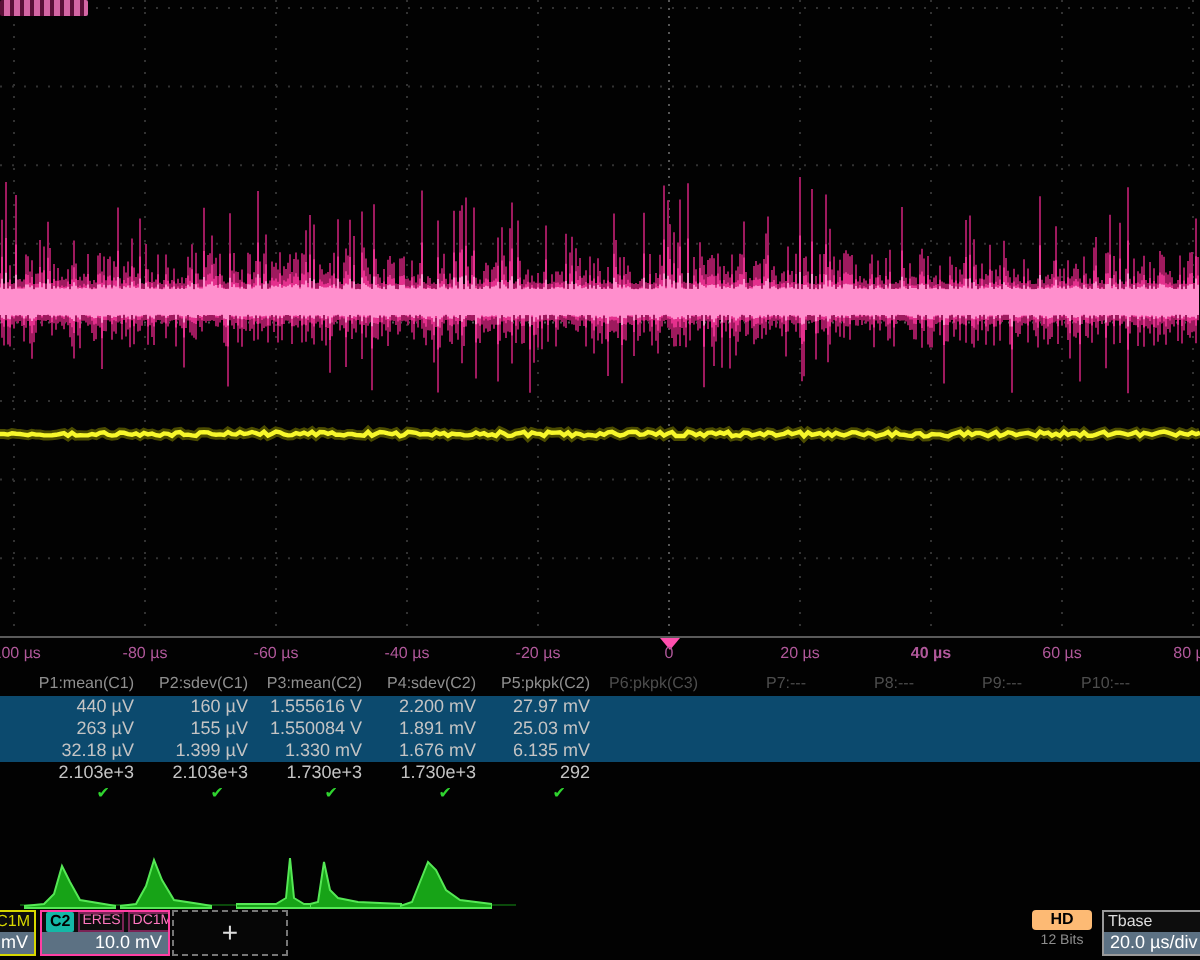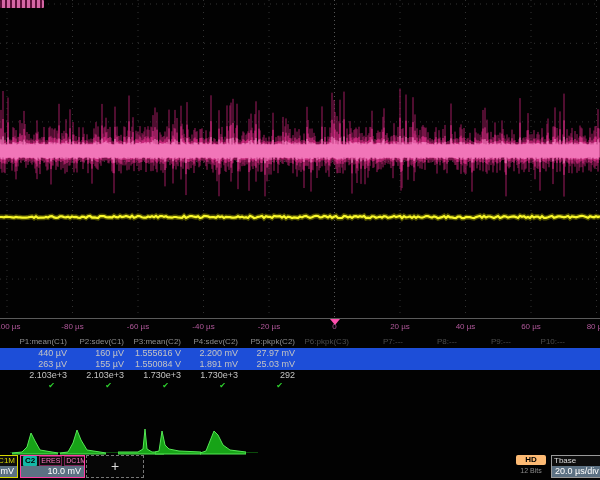--- a/index.html
+++ b/index.html
@@ -16,21 +16,21 @@
   #axis-row{position:absolute;left:0;top:319px;width:600px;height:16px;}
   .axis-label{position:absolute;top:3px;transform:translateX(-50%);
     font-size:8px;color:#b0589a;white-space:nowrap;}
   #trigger-marker{position:absolute;left:330px;top:0;width:0;height:0;
     border-left:5px solid transparent;border-right:5px solid transparent;
     border-top:6px solid #ff4fae;}
 
   
   #measure-table{position:absolute;left:0;top:336px;width:600px;}
   .mt-row{display:flex;height:11px;line-height:11px;padding-left:10px;width:600px;}
-  .mt-row.alt{background:#1d4ed8;}
+  .mt-row.alt{background:#0c4a6e;}
   .mt-cell{width:57px;text-align:right;font-size:9px;color:#c4c4c4;white-space:nowrap;overflow:visible;}
   .mt-head{height:12px;line-height:12px;}
   .mt-head .mt-cell{color:#8f8f8f;font-size:8px;}
   .mt-head .mt-cell.inact{width:54px;color:#4d4d4d;}
   .mt-checks{height:10px;line-height:10px;}
   .mt-checks .mt-cell{color:#2fd32f;font-size:8px;padding-right:12px;}
 
   
   #histicon-row{position:absolute;left:0;top:427px;width:600px;height:28px;}
   .histicon{position:absolute;top:0;}
@@ -92,21 +92,21 @@
 
   <div id="axis-row">
     <div id="trigger-marker"></div>
   <span class="axis-label" style="left: 7px;">-100 µs</span>
       <span class="axis-label" style="left: 72.5px;">-80 µs</span>
       <span class="axis-label" style="left: 138px;">-60 µs</span>
       <span class="axis-label" style="left: 203.5px;">-40 µs</span>
       <span class="axis-label" style="left: 269px;">-20 µs</span>
       <span class="axis-label" style="left: 334.5px;">0</span>
       <span class="axis-label" style="left: 400px;">20 µs</span>
-      <span class="axis-label" style="left: 465.5px;">40 µs</span>
+      <span class="axis-label" style="left: 465.5px; font-weight: bold;">40 µs</span>
       <span class="axis-label" style="left: 531px;">60 µs</span>
       <span class="axis-label" style="left: 596.5px;">80 µs</span>
     </div>
 
   <div id="measure-table">
       <div class="mt-row mt-head">
         <div class="mt-cell">P1:mean(C1)</div>
         <div class="mt-cell">P2:sdev(C1)</div>
         <div class="mt-cell">P3:mean(C2)</div>
         <div class="mt-cell">P4:sdev(C2)</div>
@@ -124,20 +124,27 @@
         <div class="mt-cell">2.200 mV</div>
         <div class="mt-cell">27.97 mV</div>
       </div>
       <div class="mt-row alt">
         <div class="mt-cell">263 µV</div>
         <div class="mt-cell">155 µV</div>
         <div class="mt-cell">1.550084 V</div>
         <div class="mt-cell">1.891 mV</div>
         <div class="mt-cell">25.03 mV</div>
       </div>
+      <div class="mt-row alt">
+        <div class="mt-cell">32.18 µV</div>
+        <div class="mt-cell">1.399 µV</div>
+        <div class="mt-cell">1.330 mV</div>
+        <div class="mt-cell">1.676 mV</div>
+        <div class="mt-cell">6.135 mV</div>
+      </div>
       <div class="mt-row">
         <div class="mt-cell">2.103e+3</div>
         <div class="mt-cell">2.103e+3</div>
         <div class="mt-cell">1.730e+3</div>
         <div class="mt-cell">1.730e+3</div>
         <div class="mt-cell">292</div>
       </div>
       <div class="mt-row mt-checks">
         <div class="mt-cell">✔</div>
         <div class="mt-cell">✔</div>

